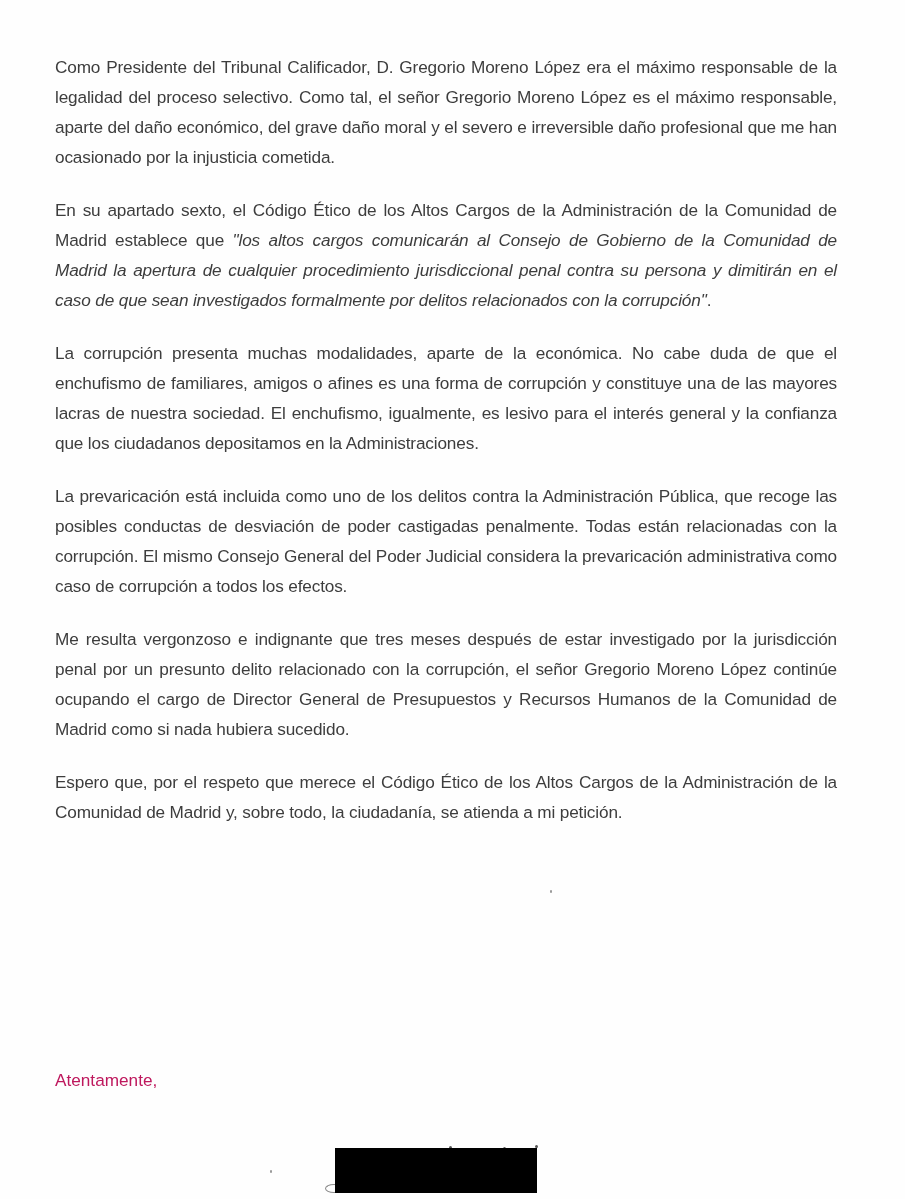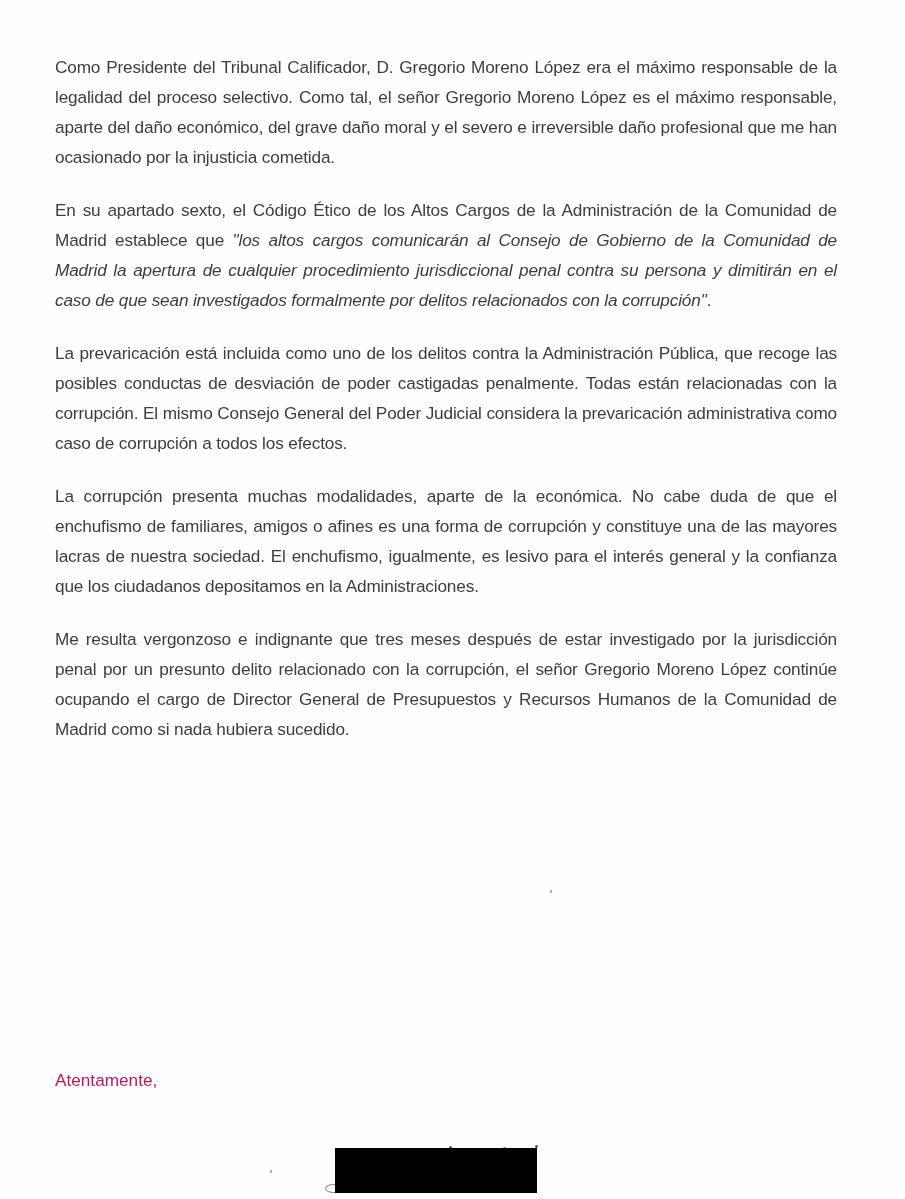--- a/index.html
+++ b/index.html
@@ -100,32 +100,35 @@
   <div class="body-text">
     <p class="para">
       <span>Como Presidente del Tribunal Calificador, D. Gregorio Moreno López era el máximo responsable de la legalidad del proceso selectivo. Como tal, el señor Gregorio Moreno López es el máximo responsable, aparte del daño económico, del grave daño moral y el severo e irreversible daño profesional que me han ocasionado por la injusticia cometida.</span>
     </p>
 
     <p class="para">
       <span>En su apartado sexto, el Código Ético de los Altos Cargos de la Administración de la Comunidad de Madrid establece que </span><em>"los altos cargos comunicarán al Consejo de Gobierno de la Comunidad de Madrid la apertura de cualquier procedimiento jurisdiccional penal contra su persona y dimitirán en el caso de que sean investigados formalmente por delitos relacionados con la corrupción"</em><span>.</span>
     </p>
 
     <p class="para">
-      <span>La prevaricación está incluida como uno de los delitos contra la Administración Pública, que recoge las posibles conductas de desviación de poder castigadas penalmente. Todas están relacionadas con la corrupción. El mismo Consejo General del Poder Judicial considera la prevaricación administrativa como caso de corrupción a todos los efectos.</span>
+      <span>La corrupción presenta muchas modalidades, aparte de la económica. No cabe duda de que el enchufismo de familiares, amigos o afines es una forma de corrupción y constituye una de las mayores lacras de nuestra sociedad. El enchufismo, igualmente, es lesivo para el interés general y la confianza que los ciudadanos depositamos en la Administraciones.</span>
     </p>
 
     <p class="para">
-      <span>La corrupción presenta muchas modalidades, aparte de la económica. No cabe duda de que el enchufismo de familiares, amigos o afines es una forma de corrupción y constituye una de las mayores lacras de nuestra sociedad. El enchufismo, igualmente, es lesivo para el interés general y la confianza que los ciudadanos depositamos en la Administraciones.</span>
+      <span>La prevaricación está incluida como uno de los delitos contra la Administración Pública, que recoge las posibles conductas de desviación de poder castigadas penalmente. Todas están relacionadas con la corrupción. El mismo Consejo General del Poder Judicial considera la prevaricación administrativa como caso de corrupción a todos los efectos.</span>
     </p>
 
     <p class="para">
       <span>Me resulta vergonzoso e indignante que tres meses después de estar investigado por la jurisdicción penal por un presunto delito relacionado con la corrupción, el señor Gregorio Moreno López continúe ocupando el cargo de Director General de Presupuestos y Recursos Humanos de la Comunidad de Madrid como si nada hubiera sucedido.</span>
     </p>
 
 
+    <p class="para">
+      <span>Espero que, por el respeto que merece el Código Ético de los Altos Cargos de la Administración de la Comunidad de Madrid y, sobre todo, la ciudadanía, se atienda a mi petición.</span>
+    </p>
   </div>
 
   <div class="closing">Atentamente,</div>
 
   <div class="signature-area">
     <div class="sig-stroke"></div>
     <div class="sig-dot" style="left:124px; top:6px;"></div>
     <div class="sig-dot" style="left:178px; top:7px;"></div>
     <div class="sig-dot" style="left:210px; top:5px;"></div>
     <div class="redaction" style="background: rgb(0, 0, 0);"></div>

